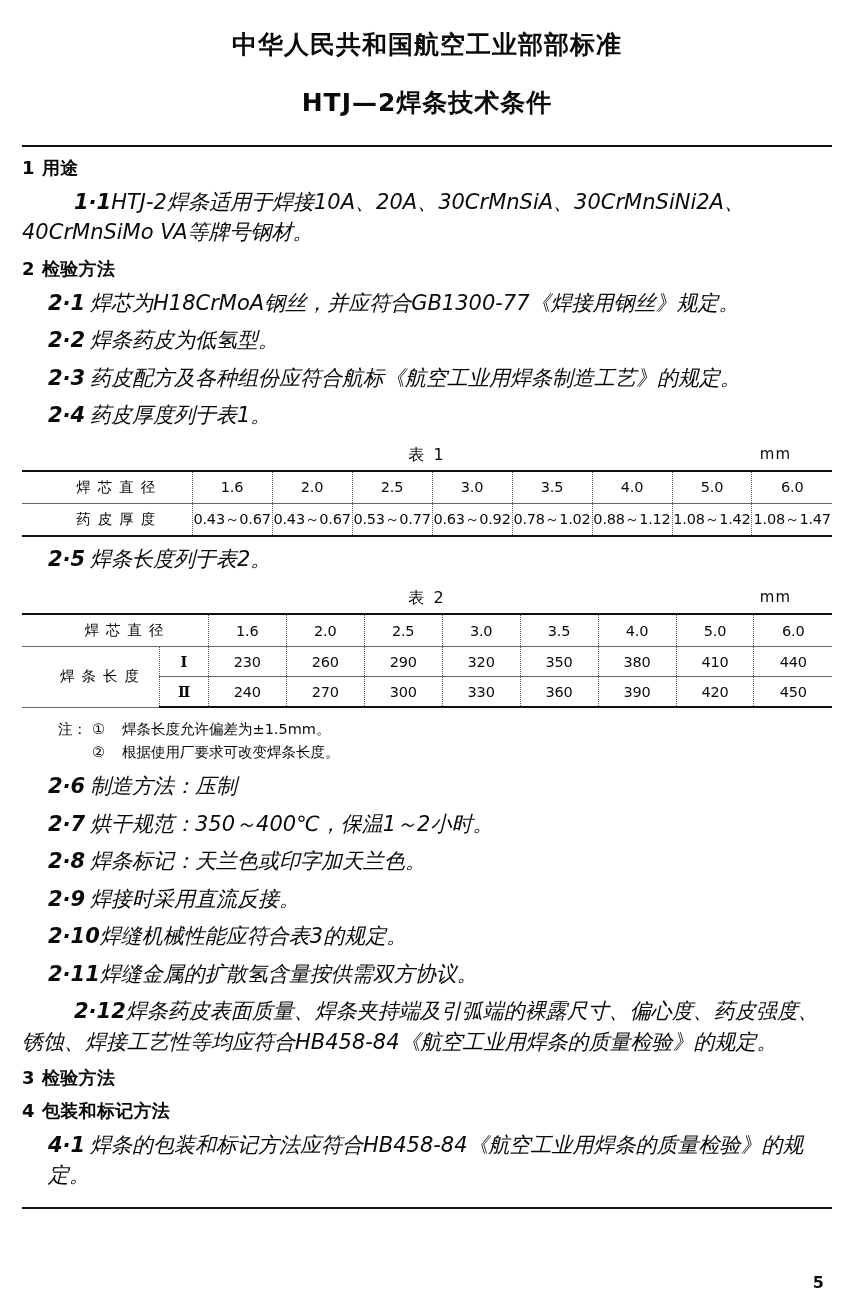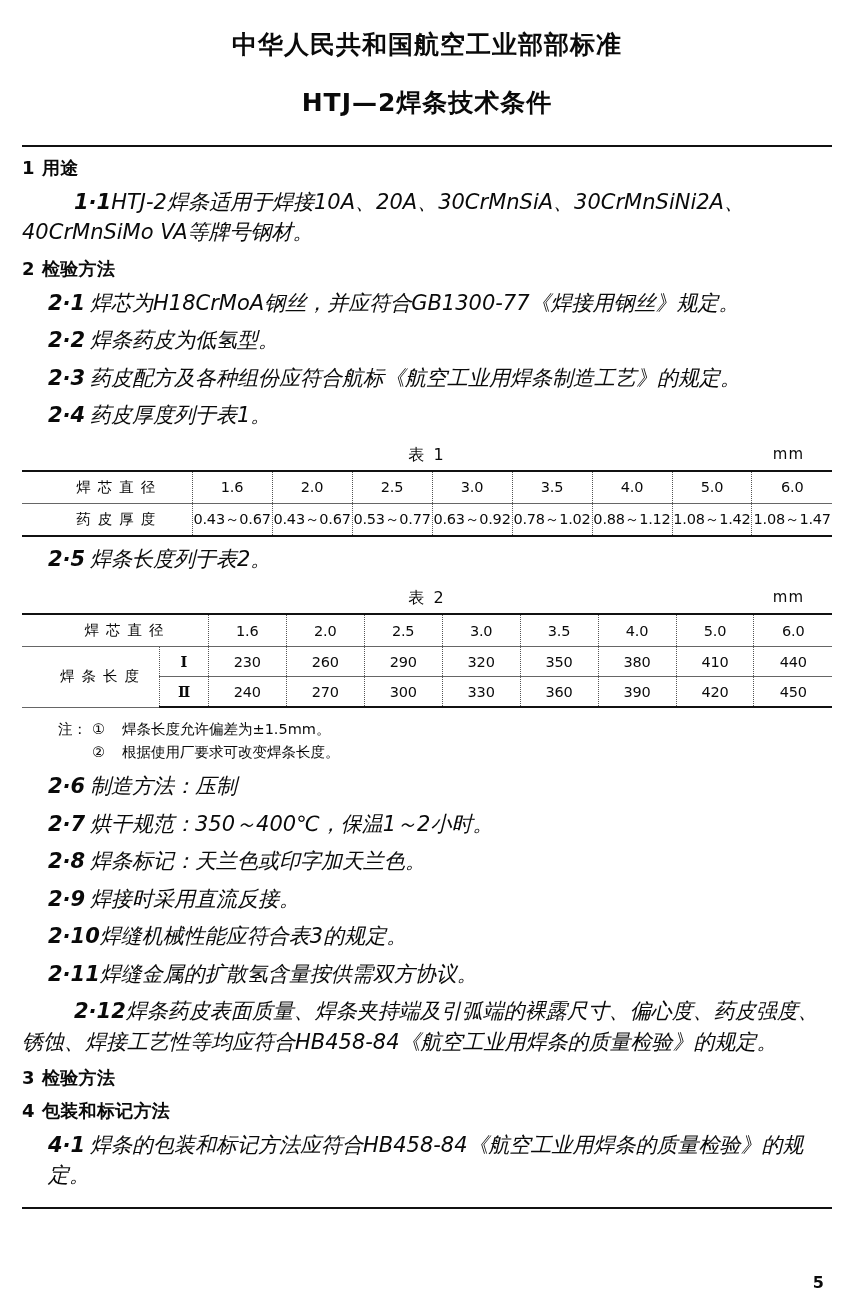--- a/index.html
+++ b/index.html
@@ -96,21 +96,21 @@
     position: relative;
     height: 22px;
     font-size: 16px;
   }
   .tbl-cap .cap-center {
     text-align: center;
     letter-spacing: 2px;
   }
   .tbl-cap .cap-unit {
     position: absolute;
-    right: 28px;
+    right: 41px;
     top: 0;
     font-size: 15px;
     letter-spacing: 1px;
   }
   table.std {
     width: 100%;
     border-collapse: collapse;
     table-layout: fixed;
     font-size: 14.5px;
     margin-top: 3px;

